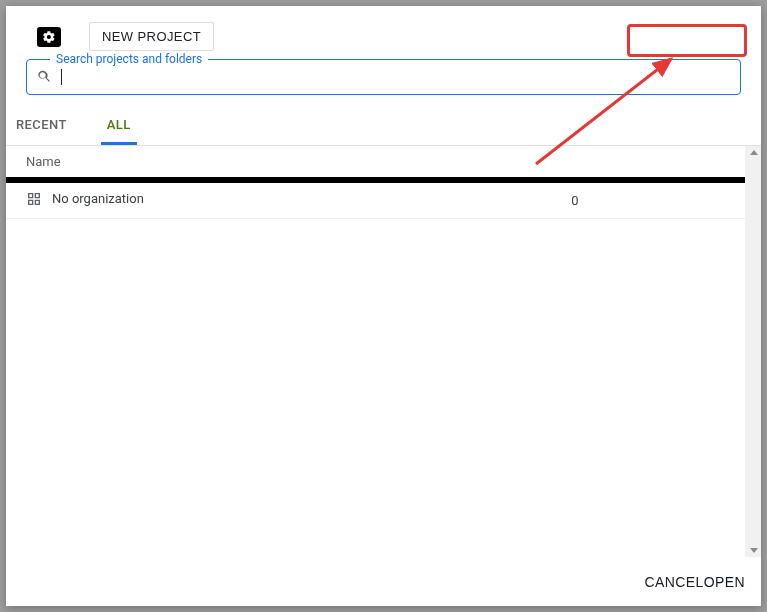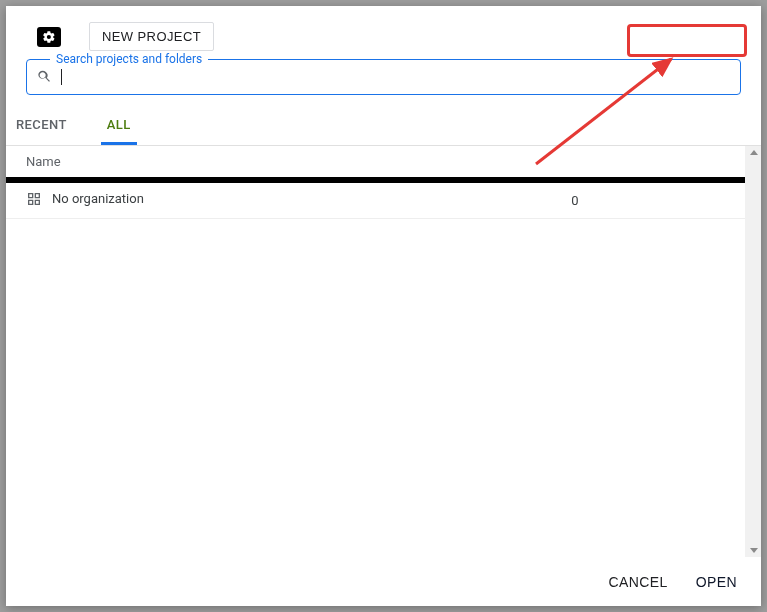--- a/index.html
+++ b/index.html
@@ -168,22 +168,21 @@
       border-bottom: 1px solid #eee;
       cursor: pointer;
       margin-right: 16px;
     }
     .trow .col-name { display: flex; align-items: flex-start; gap: 10px; }
     .org-icon svg { fill: #5f6368; }
     .footer {
       display: flex;
       justify-content: flex-end;
       align-items: center;
-      gap: 28px;
-      padding: 16px 24px;
+      padding: 16px 16px;
       border-top: 1px solid transparent;
     }
     .footer-btn {
       font-size: 14px;
       font-weight: 500;
       letter-spacing: 0.4px;
       background: none;
       border: none;
       cursor: pointer;
     }

